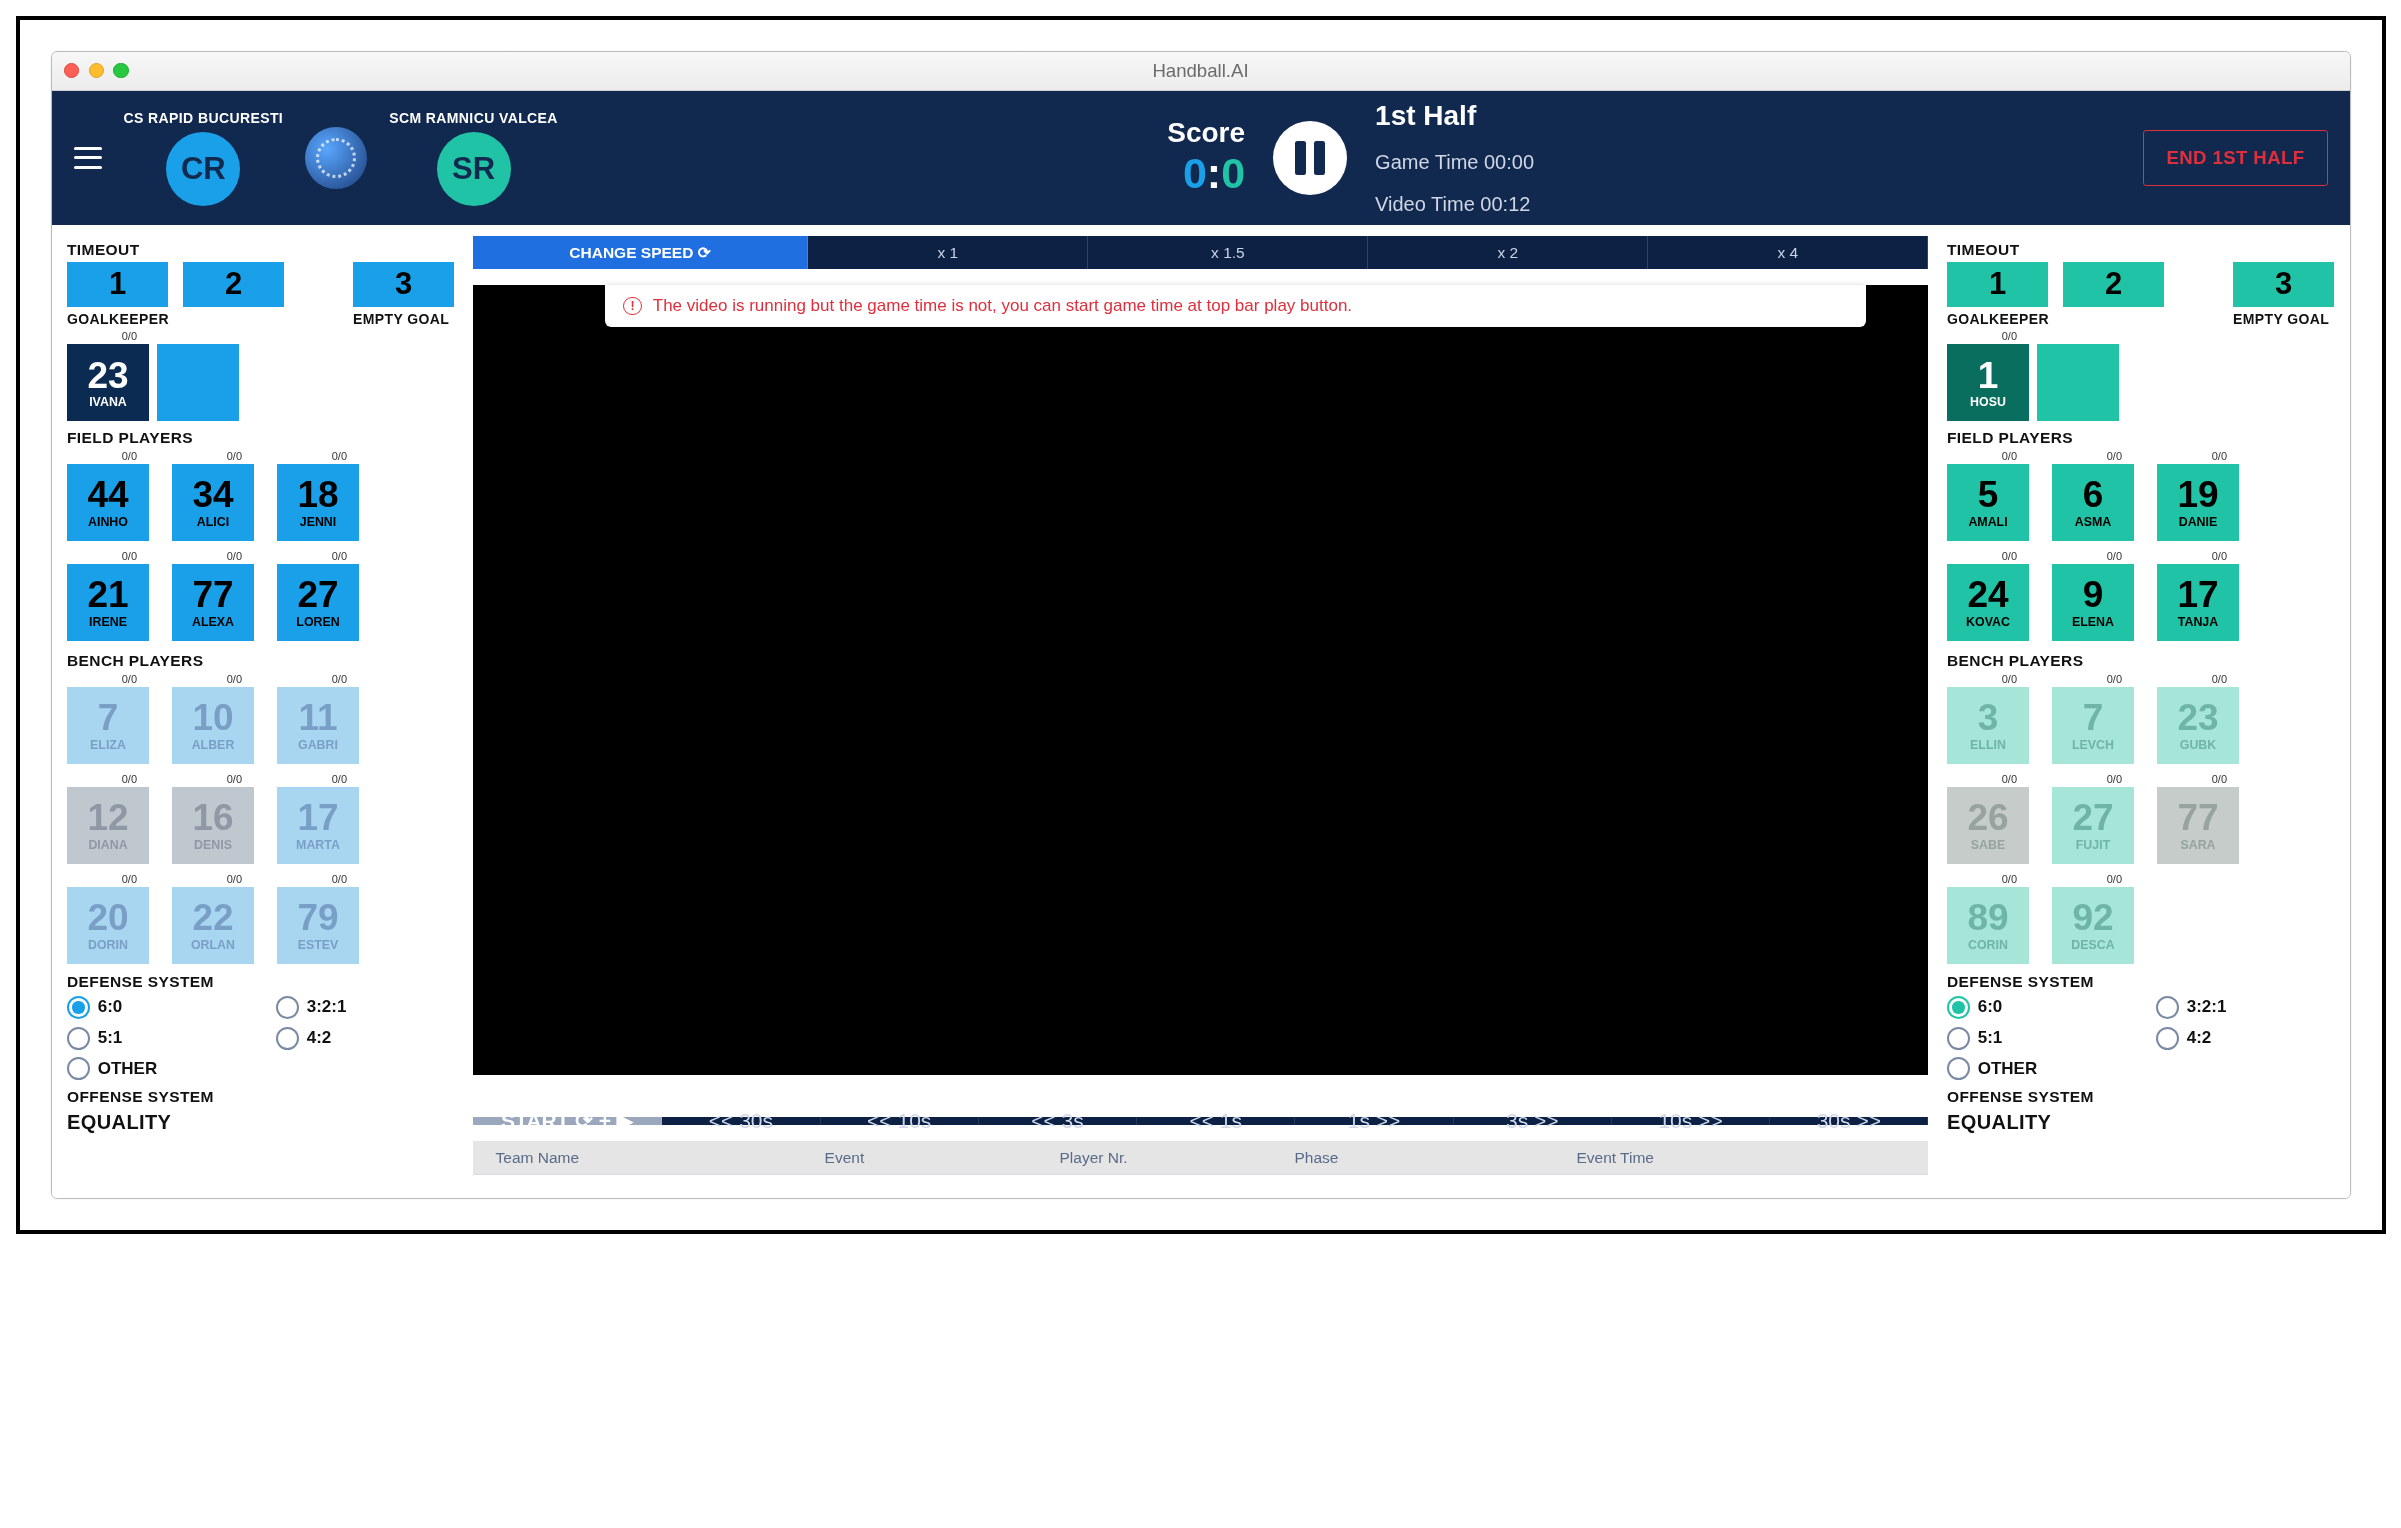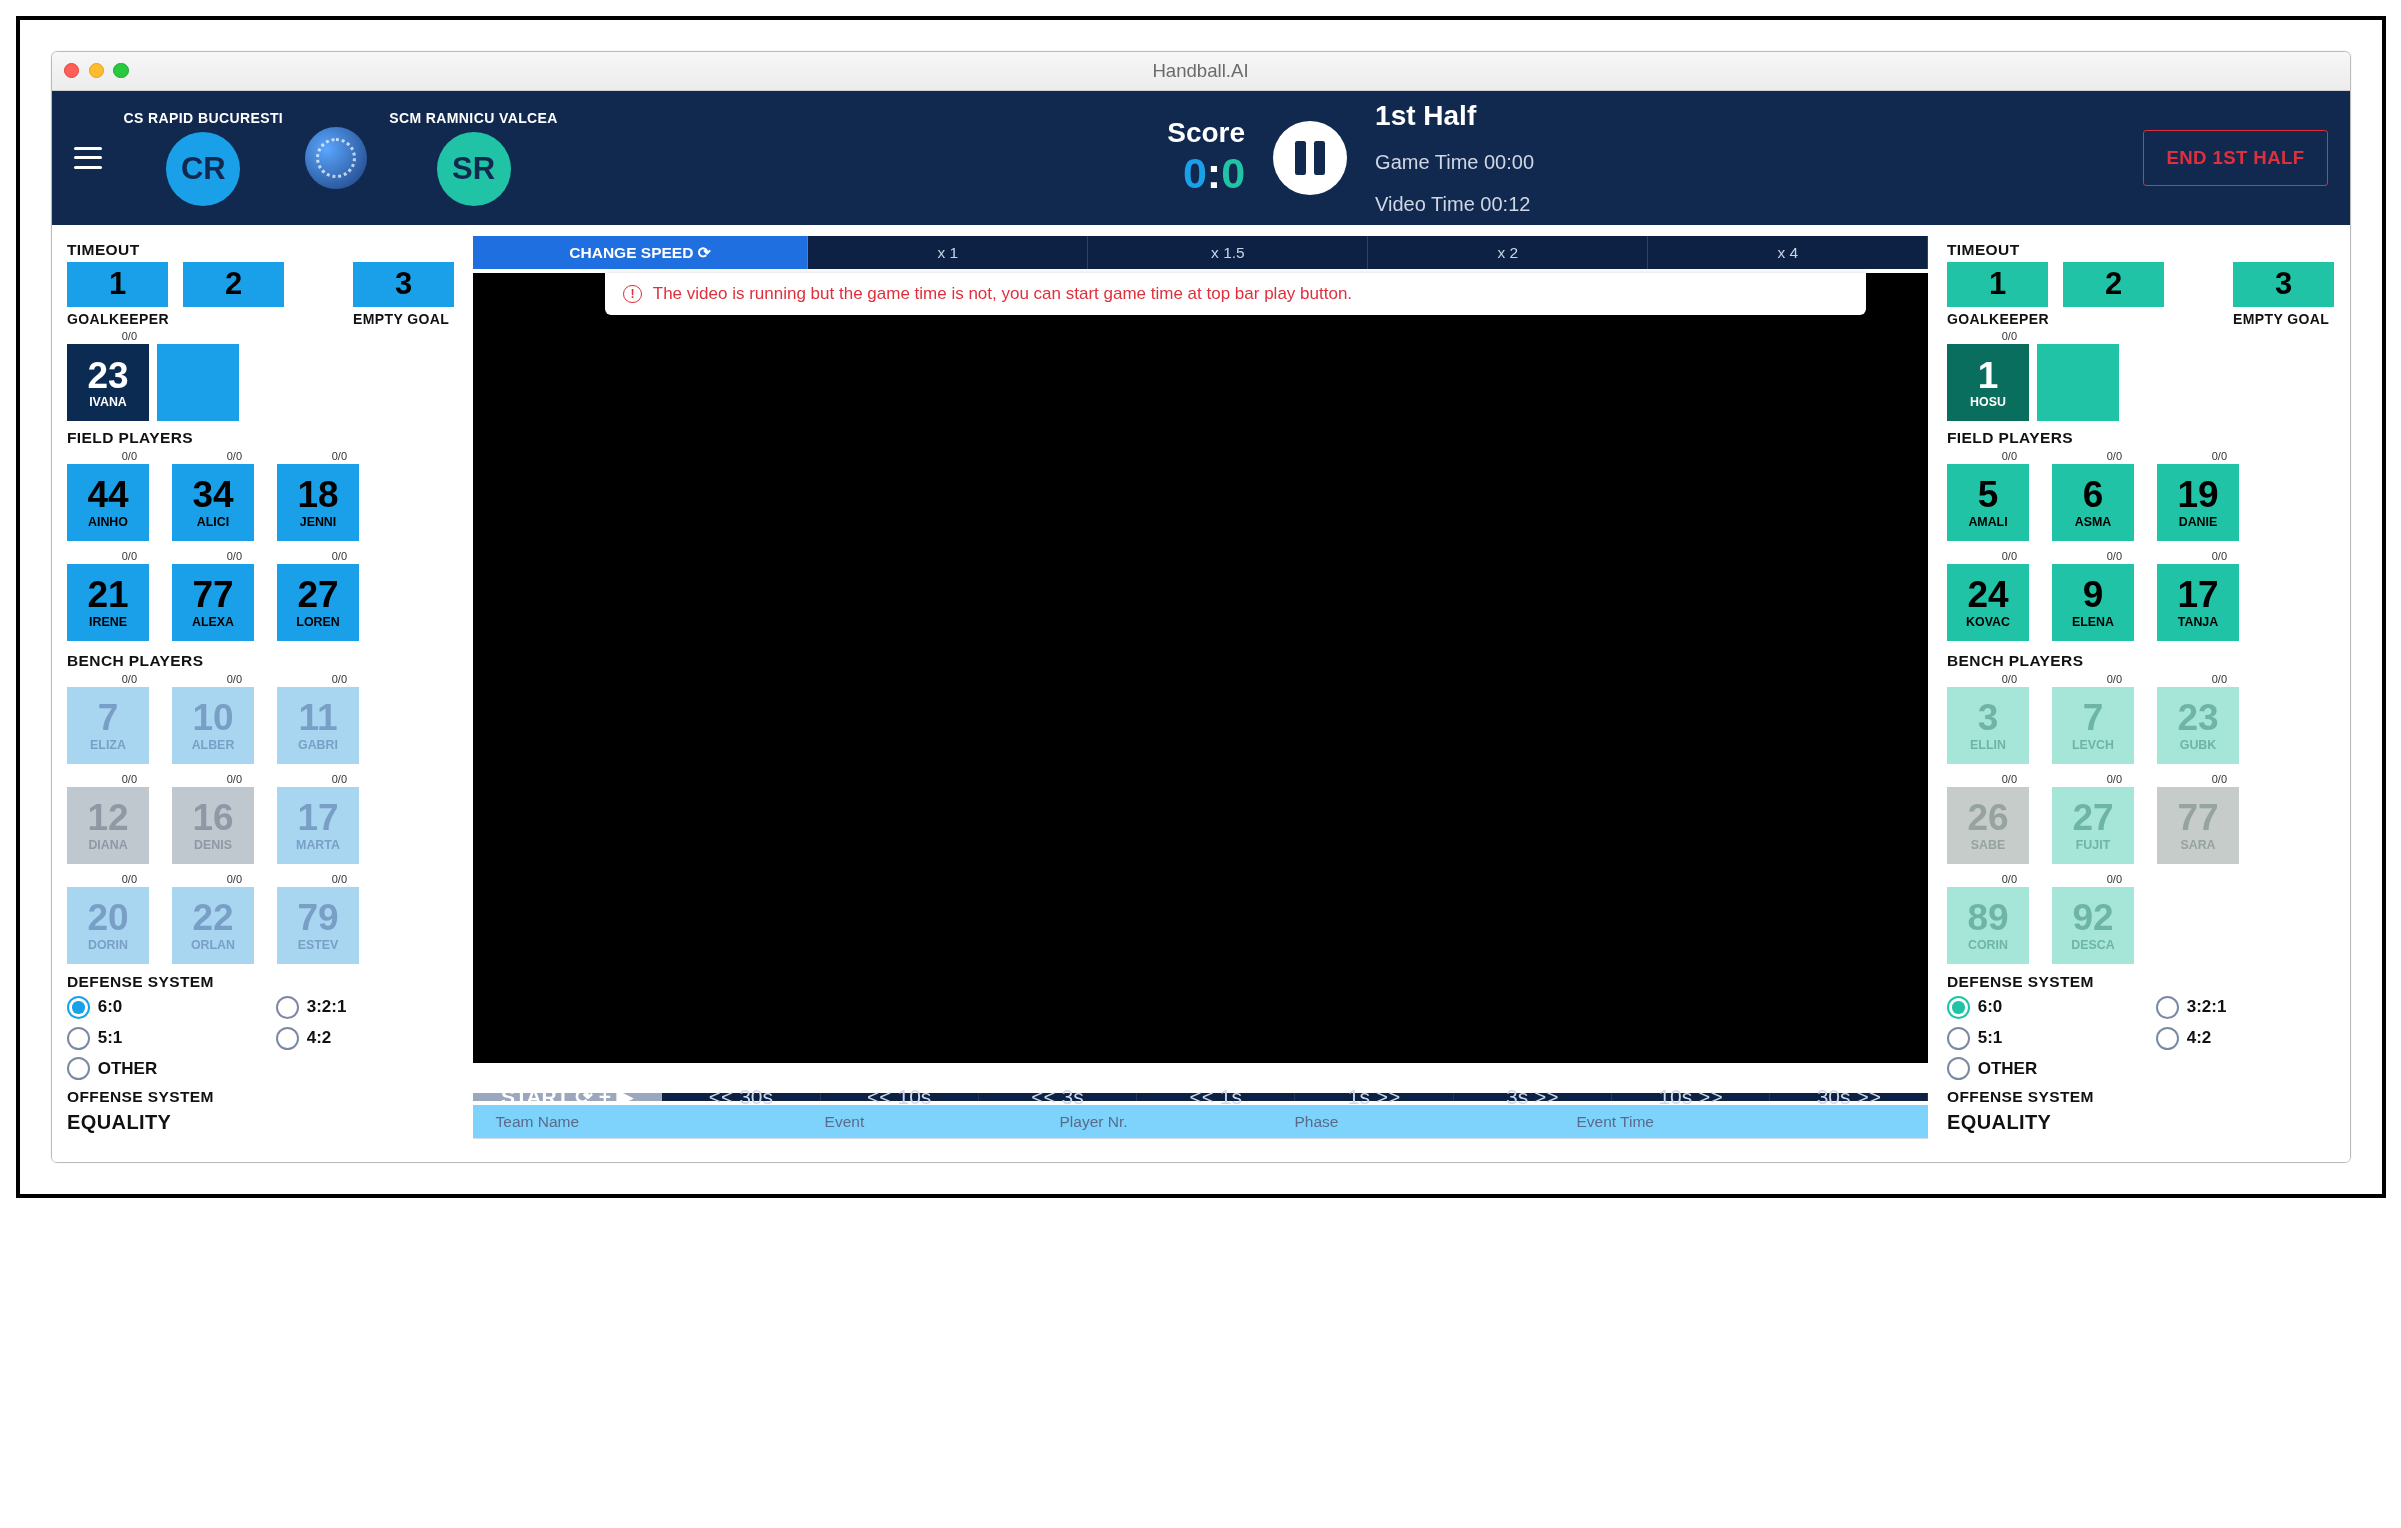--- a/index.html
+++ b/index.html
@@ -95,35 +95,35 @@
   .radio-grid{display:grid;grid-template-columns:1fr 1fr;gap:7.7px 31px;margin-top:4.6px;}
   .radio{display:flex;align-items:center;gap:7.7px;font-size:17px;font-weight:600;}
   .radio .dot{width:23px;height:23px;border:2.3px solid #7b8aa3;border-radius:50%;display:inline-flex;align-items:center;justify-content:center;}
   .radio.checked .dot{border-color:var(--blue);}
   .radio.checked .dot::after{content:"";width:12.4px;height:12.4px;border-radius:50%;background:var(--blue);}
   .radio.checked.teal .dot{border-color:var(--teal);}
   .radio.checked.teal .dot::after{background:var(--teal);}
   .equality{font-size:20px;font-weight:800;letter-spacing:0.4px;margin-top:4.6px;}
 
   
-  .center-col{flex:1;display:flex;flex-direction:column;gap:4px;}
+  .center-col{flex:1;display:flex;flex-direction:column;gap:16px;}
   .speed-bar{display:flex;height:33px;}
   .speed-tab{flex:1;display:flex;align-items:center;justify-content:center;font-size:15.5px;color:#c9d3e6;border-right:0.8px solid rgba(255,255,255,.15);}
   .speed-tab.first{background:#1f6fe0;color:#fff;font-weight:600;flex:1.2;justify-content:center;gap:4.6px;}
   .speed-tab:not(.first){background:var(--navy2);}
 
   .video-area{position:relative;background:#000;height:790px;}
   .alert-strip{position:absolute;top:0;left:132px;right:62px;background:#fff;border-radius:0 0 6.2px 6.2px;padding:11px 18.6px;display:flex;align-items:center;gap:11px;color:var(--red);font-size:17px;box-shadow:0 1.5px 6.2px rgba(0,0,0,.2);}
   .warn-icon{width:18.6px;height:18.6px;border:1.5px solid var(--red);border-radius:50%;display:inline-flex;align-items:center;justify-content:center;font-size:12.4px;font-weight:800;}
 
   .seek-bar{display:flex;height:34px;}
   .seek-cell{flex:1;display:flex;align-items:center;justify-content:center;color:#cfd8ea;font-size:21px;background:var(--navy2);border-right:0.8px solid rgba(255,255,255,.1);margin-top:26px;}
   .seek-cell.start{background:#9aa7bd;color:#fff;font-weight:600;flex:1.2;}
 
-  .events-header{display:flex;padding:7.7px 23px;border-bottom:0.8px solid #d7dde8;color:#5a6b8a;font-size:15.5px;background:#7dd3fc;}
+  .events-header{display:flex;padding:7.7px 23px;border-bottom:0.8px solid #d7dde8;color:#5a6b8a;font-size:15.5px;background:#e5e5e5;}
   .events-header div:nth-child(1){flex:1.4;}
   .events-header div:nth-child(2){flex:1;}
   .events-header div:nth-child(3){flex:1;}
   .events-header div:nth-child(4){flex:1.2;}
   .events-header div:nth-child(5){flex:1.4;}
   .events-body{padding:17px 23px 23px;font-size:18.6px;font-weight:700;color:#222;background:#fff;border:0.8px solid #e2e6ee;border-top:none;border-radius:0 0 3.1px 3.1px;}
 </style>
 </head>
 <body>
 

